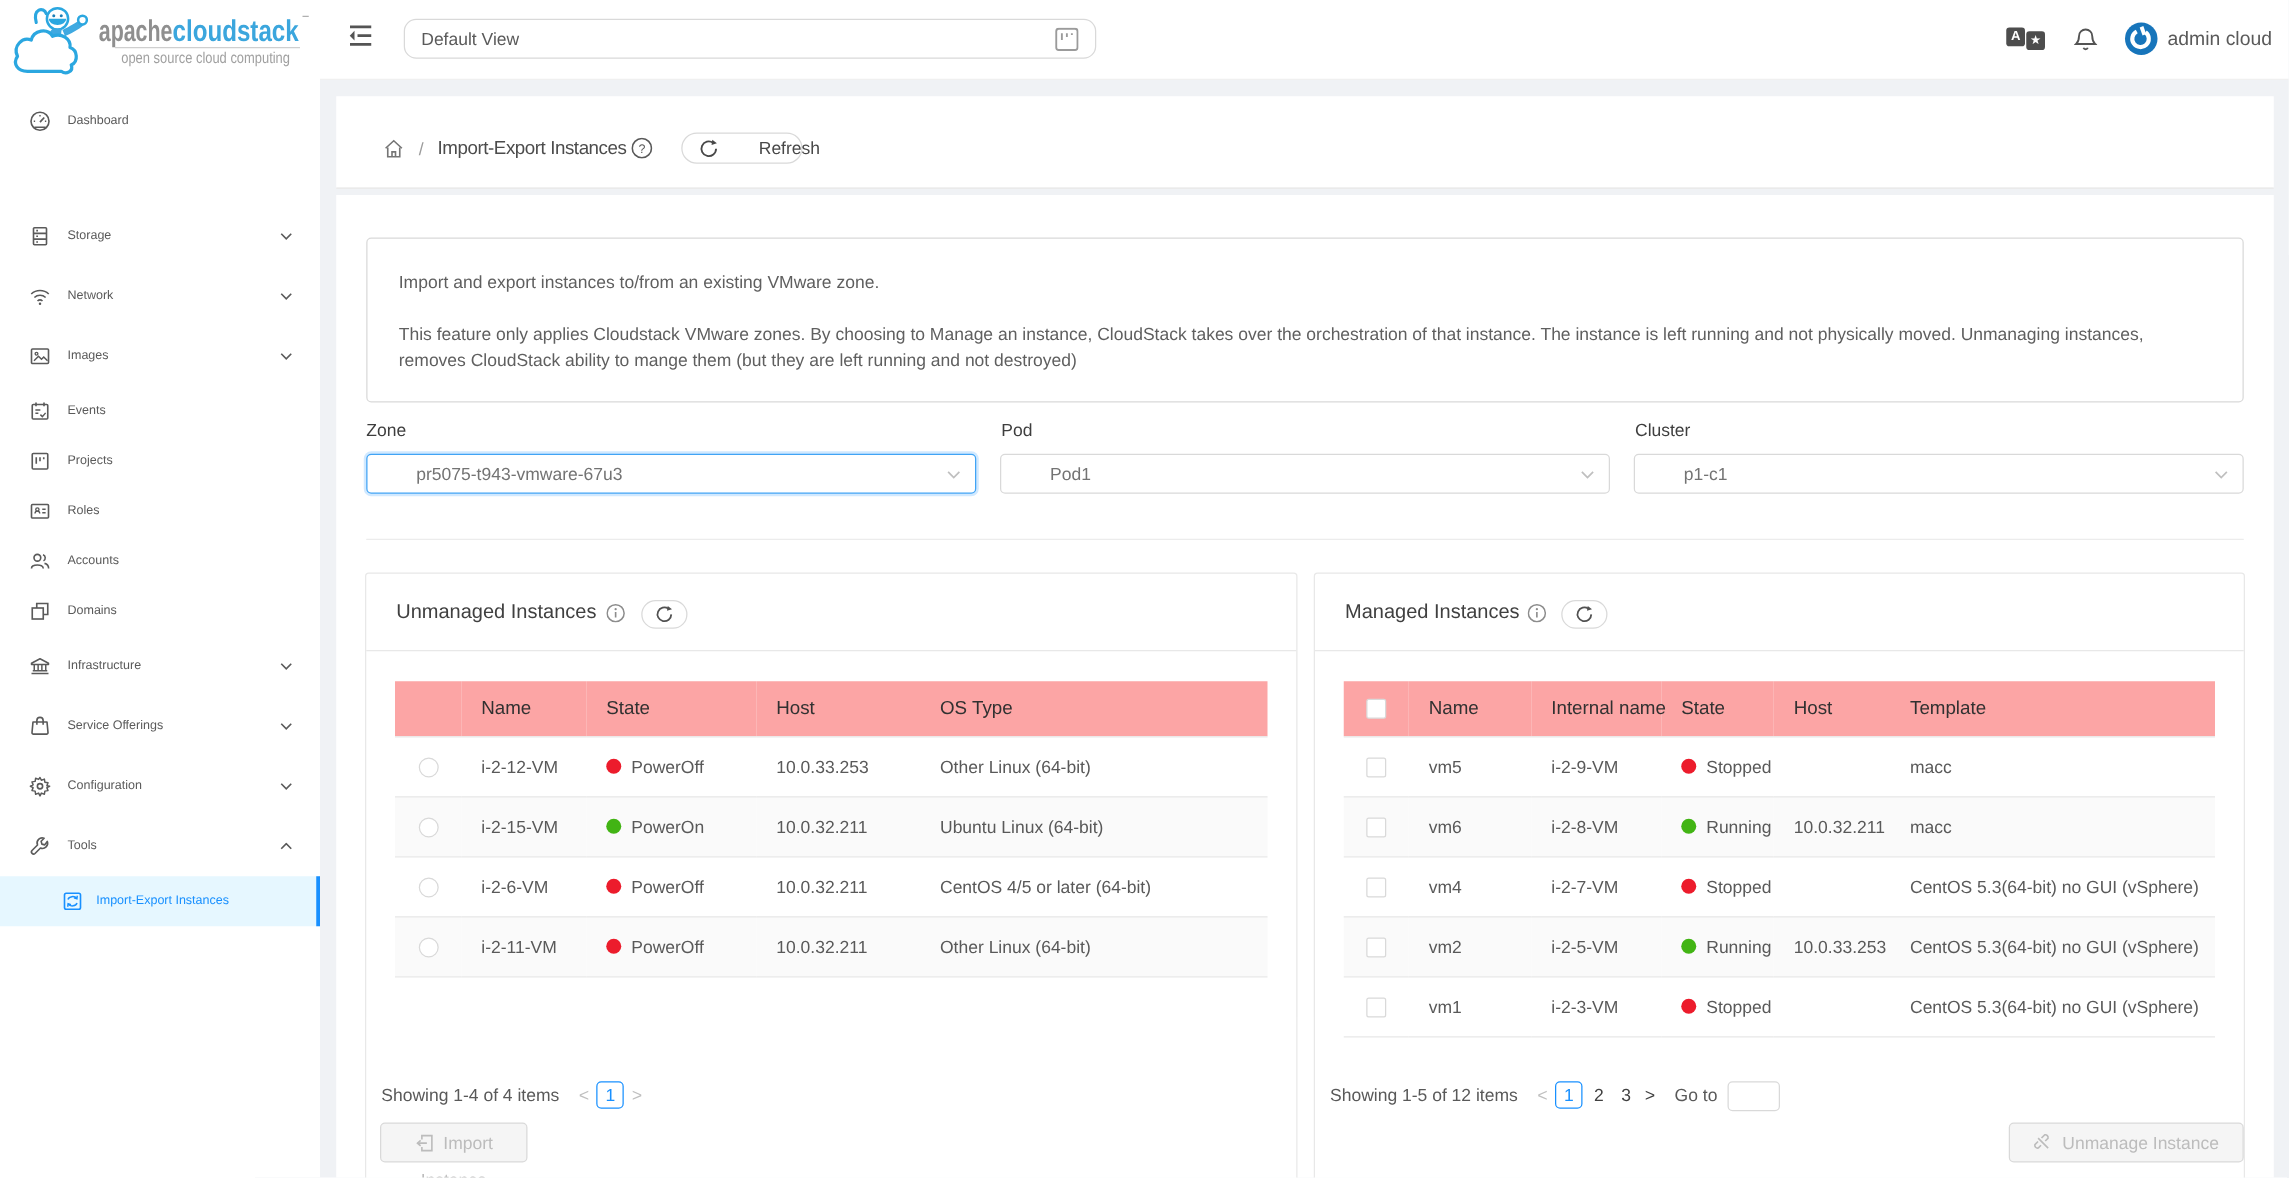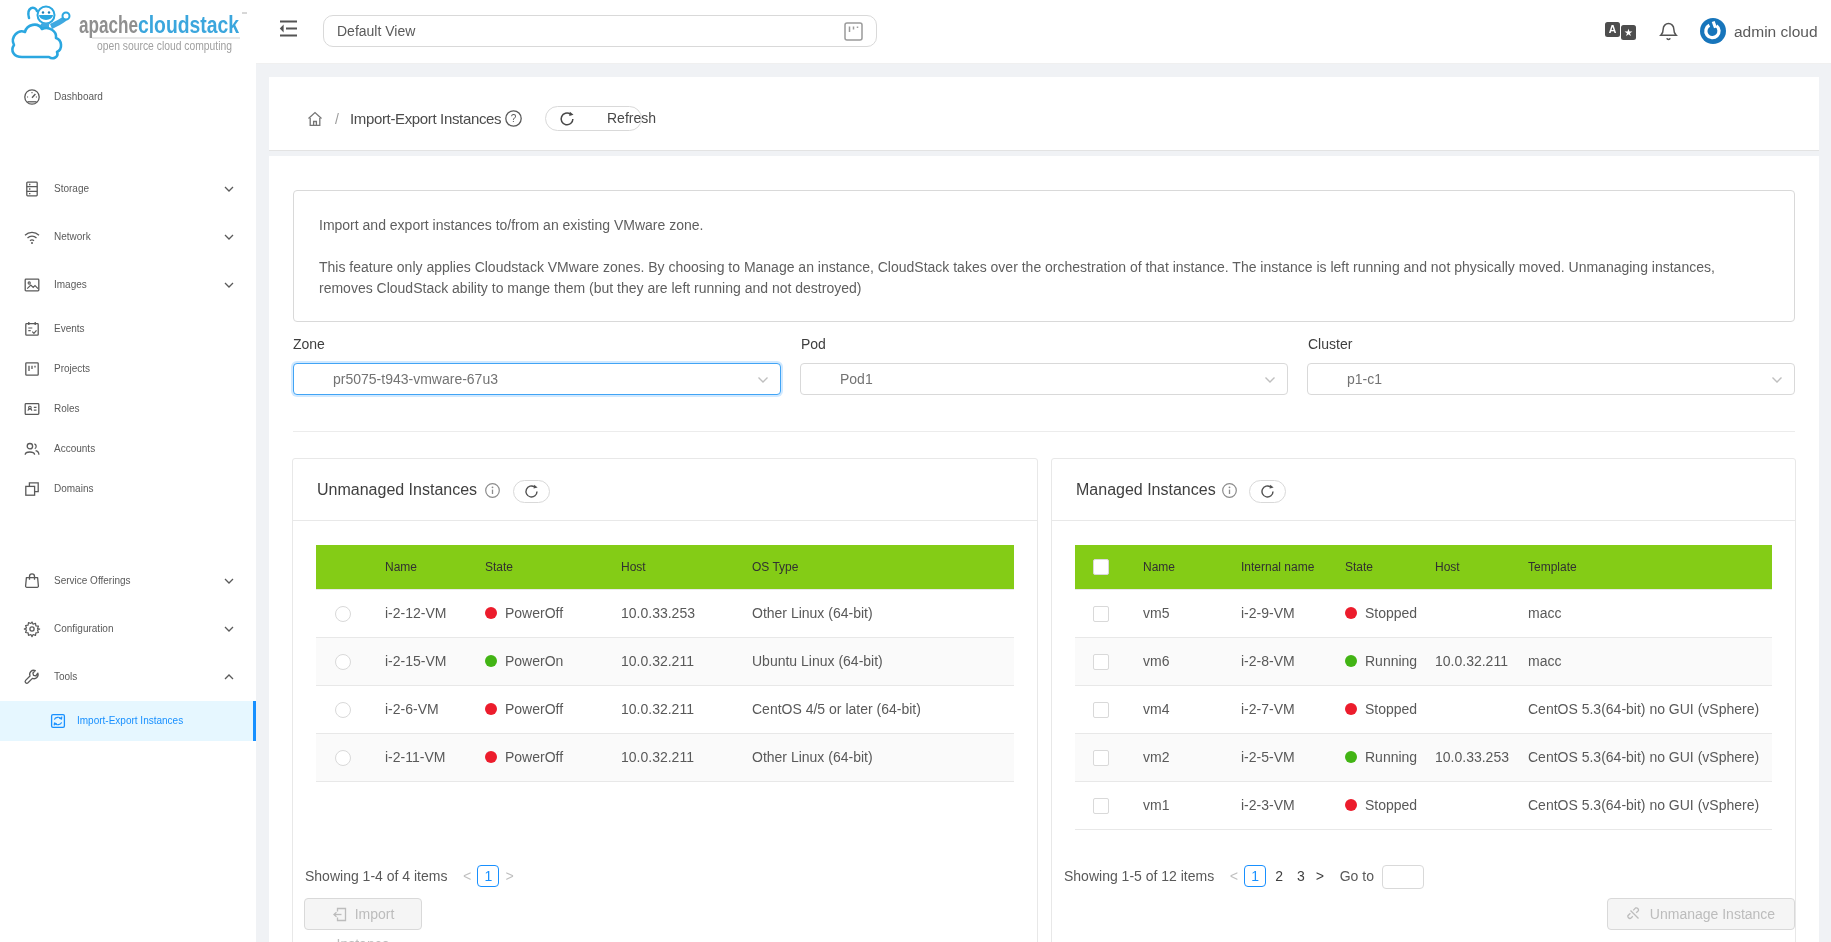--- a/index.html
+++ b/index.html
@@ -39,21 +39,21 @@
 #divider { position:absolute; left:24px; top:275px; width:1502px; height:1px; background:#ececec; }
 .panel { position:absolute; top:302px; height:644px; background:#fff; border:1px solid #e8e8e8; border-radius:3px; }
 #p1 { left:23px; width:746px; }
 #p2 { left:782px; width:745px; }
 .phead { position:absolute; left:0; top:0; right:0; height:62px; border-bottom:1px solid #e8e8e8; }
 .ptitle { position:absolute; left:24px; top:0; line-height:62px; font-size:16px; color:#404040; }
 .info { position:absolute; top:24px; }
 .rbtn { position:absolute; top:21px; width:37px; height:23px; border:1px solid #d9d9d9; border-radius:12px; background:#fff; }
 .rbtn svg { position:absolute; left:10px; top:3px; }
 table.tb { position:absolute; left:23px; top:86px; border-collapse:collapse; table-layout:fixed; font-size:14px; color:#595959; }
-table.tb th { background:#84cc16; border-bottom:1px solid #e8e8e8; font-weight:500; color:#313131; text-align:left; padding:11px 4px 11px 16px; height:44px; font-size:12px; white-space:nowrap; overflow:visible; }
+table.tb th { background:#fca5a5; border-bottom:1px solid #e8e8e8; font-weight:500; color:#313131; text-align:left; padding:11px 4px 11px 16px; height:44px; font-size:15px; white-space:nowrap; overflow:visible; }
 table.tb td { border-bottom:1px solid #e8e8e8; padding:13px 4px 13px 16px; height:48px; white-space:nowrap; overflow:visible; }
 table.tb tr.alt td { background:#fafafa; }
 .dot { display:inline-block; width:12px; height:12px; border-radius:50%; vertical-align:-1px; margin-right:8px; }
 .radio { display:inline-block; width:16px; height:16px; border:1px solid #d9d9d9; border-radius:50%; background:#fff; vertical-align:middle; }
 .cbox { display:inline-block; width:16px; height:16px; border:1px solid #d9d9d9; border-radius:2px; background:#fff; vertical-align:middle; }
 .pgrow { position:absolute; top:405px; height:24px; line-height:24px; color:#595959; }
 .pgnum { display:inline-block; min-width:22px; height:22px; line-height:20px; text-align:center; border:1px solid #1890ff; border-radius:4px; color:#1890ff; margin:0 6px; }
 .pgtxt { display:inline-block; min-width:14px; text-align:center; color:#404040; }
 .arrow { color:#bfbfbf; font-size:14px; font-family:"Liberation Mono", monospace; }
 .dbtn { position:absolute; top:439px; height:32px; background:#f5f5f5; border:1px solid #d9d9d9; border-radius:4px; color:#bcbcbc; font-size:14px; line-height:30px; text-align:center; }
@@ -387,20 +387,31 @@
         </svg>
         <span class="lb">Accounts</span>
       </div>
     <div class="mi" style="top:469px;">
         <svg class="ic" width="18" height="18" viewBox="0 0 18 18">
           <path d="M6.4 6.4 V2.8 H15.2 V11.6 H11.6" fill="none" stroke="#5a5a5a" stroke-width="1.3"></path>
           <rect x="2.8" y="6.4" width="8.8" height="8.8" fill="none" stroke="#5a5a5a" stroke-width="1.3"></rect>
         </svg>
         <span class="lb">Domains</span>
       </div>
+    <div class="mi" style="top:513px;">
+        <svg class="ic" width="18" height="18" viewBox="0 0 18 18">
+          <path d="M2.2 6.6 L9 3 l6.8 3.6 v1 H2.2 Z" fill="none" stroke="#5a5a5a" stroke-width="1.2" stroke-linejoin="round"></path>
+          <path d="M4.4 7.8 V12.6 M7.5 7.8 V12.6 M10.5 7.8 V12.6 M13.6 7.8 V12.6" stroke="#5a5a5a" stroke-width="1.2"></path>
+          <path d="M2.2 14.8 H15.8 M3.2 12.6 H14.8" stroke="#5a5a5a" stroke-width="1.2"></path>
+        </svg>
+        <span class="lb">Infrastructure</span>
+        <svg class="ar" width="10" height="6" viewBox="0 0 10 6">
+          <path d="M1 1 L5 5 L9 1" fill="none" stroke="#5a5a5a" stroke-width="1.3"></path>
+        </svg>
+      </div>
     <div class="mi" style="top:561px;">
         <svg class="ic" width="18" height="18" viewBox="0 0 18 18">
           <path d="M3.4 5.6 H14.6 L15.4 14 a1.2 1.2 0 0 1 -1.2 1.3 H3.8 A1.2 1.2 0 0 1 2.6 14 Z" fill="none" stroke="#5a5a5a" stroke-width="1.3" stroke-linejoin="round"></path>
           <path d="M6.5 7.8 V4.4 a2.5 2.5 0 0 1 5 0 V7.8" fill="none" stroke="#5a5a5a" stroke-width="1.3"></path>
         </svg>
         <span class="lb">Service Offerings</span>
         <svg class="ar" width="10" height="6" viewBox="0 0 10 6">
           <path d="M1 1 L5 5 L9 1" fill="none" stroke="#5a5a5a" stroke-width="1.3"></path>
         </svg>
       </div>

